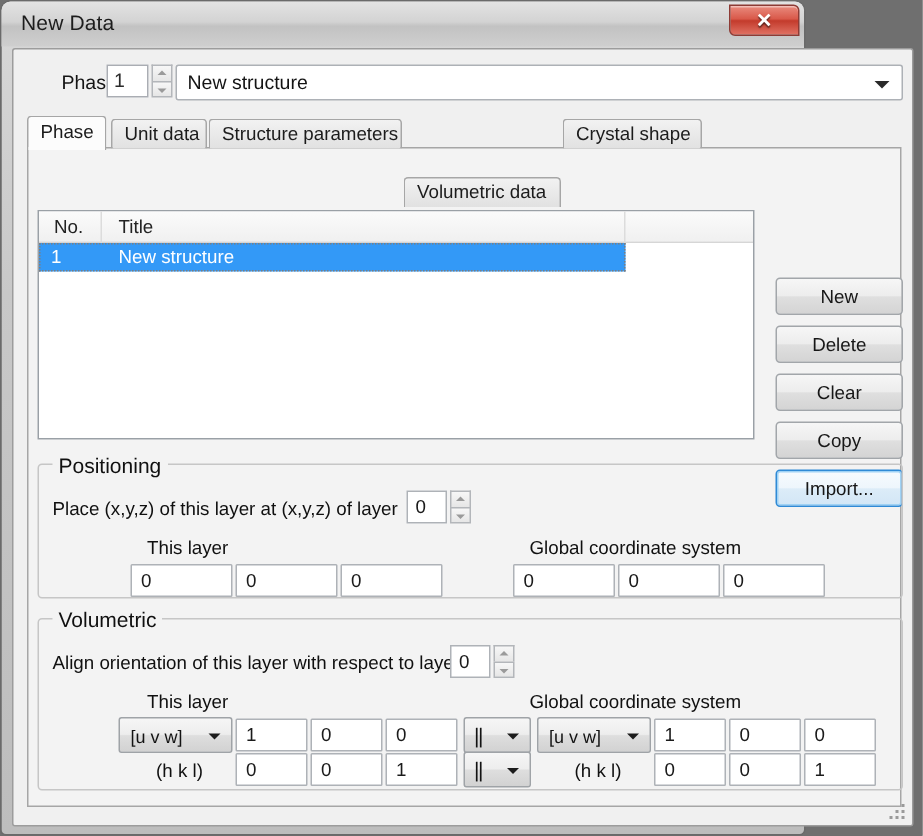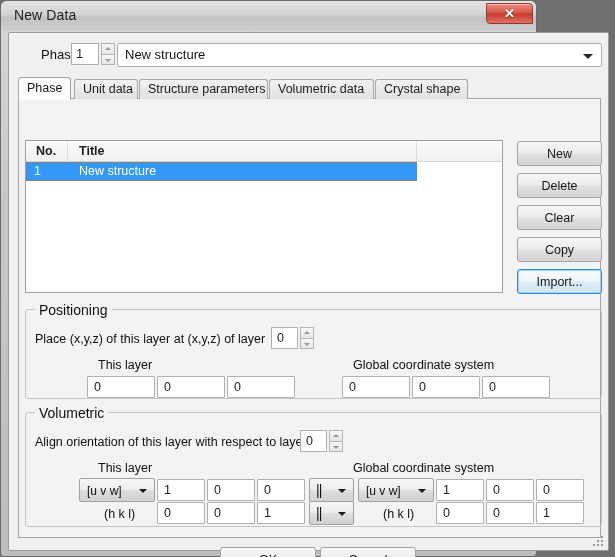--- a/index.html
+++ b/index.html
@@ -128,40 +128,41 @@
 
   
   .listbox {
     position:absolute; left:16px; top:107px;
     width:478px; height:153px;
     background:#fff; border:1px solid #9aa0a6;
   }
   .lb-header { position:absolute; left:0; top:0; width:100%; height:21px;
     background:linear-gradient(180deg,#fbfbfb,#f0f0f0);
     border-bottom:1px solid #d6d6d6; }
-  .lb-th { position:absolute; top:3px; font-size:12.5px; color:#222;font-weight:bold; }
+  .lb-th { position:absolute; top:3px; font-size:12.5px; color:#222; }
   .lb-col-div { position:absolute; top:0; width:1px; height:21px; background:#dcdcdc; }
   .lb-row {
     position:absolute; left:0; top:21px; width:391px; height:19px;
     background:#3399f7;
     outline:1px dotted #7e7e7e; outline-offset:-1px;
   }
   .lb-cell { position:absolute; top:2px; font-size:12.5px; color:#fff; }
 
   
   .btn {
     position:absolute;
     background:linear-gradient(180deg,#f6f6f6 0%,#ededed 48%,#dfdfdf 52%,#d4d4d4 100%);
     border:1px solid #a2a6aa;
     border-radius:3px;
     font-size:12.5px; color:#171717;
     text-align:center;
     cursor:pointer;
     line-height:1;
     padding-top:6px;
+    margin-top:44px;
   }
   .btn.focused {
     border:1px solid #2f8ad6;
     box-shadow:0 0 0 1px #9fd2f5 inset;
     background:linear-gradient(180deg,#f7fbfe 0%,#eef6fc 48%,#dcecf8 52%,#d2e6f6 100%);
   }
   .side-btn { left:508px; width:85px; height:25px; }
 
   
   .group {
@@ -235,21 +236,21 @@
         <span class="combo-arrow-big"></span>
       </div>
     </div>
 
     <div class="tabpage"></div>
 
     <div class="tabstrip">
       <div class="tab active" style="left:0px;width:53px;">Phase</div>
       <div class="tab" style="left:56px;width:64px;">Unit data</div>
       <div class="tab" style="left:121px;width:129px;">Structure parameters</div>
-      <div class="tab" style="left:251px;width:105px;">Volumetric data</div>
+      <div class="tab" style="left:251px;width:105px;margin-top:39px;">Volumetric data</div>
       <div class="tab" style="left:357px;width:93px;">Crystal shape</div>
     </div>
     <div class="tabpage-topcover"></div>
 
     <div class="listbox">
       <div class="lb-header">
         <span class="lb-th" style="left:10px;">No.</span>
         <span class="lb-th" style="left:53px;">Title</span>
         <span class="lb-col-div" style="left:41px;"></span>
         <span class="lb-col-div" style="left:390px;"></span>

